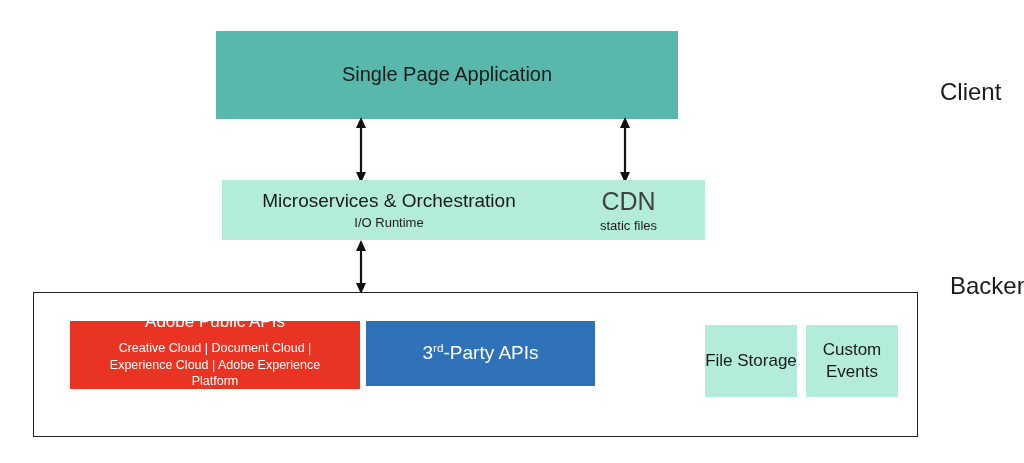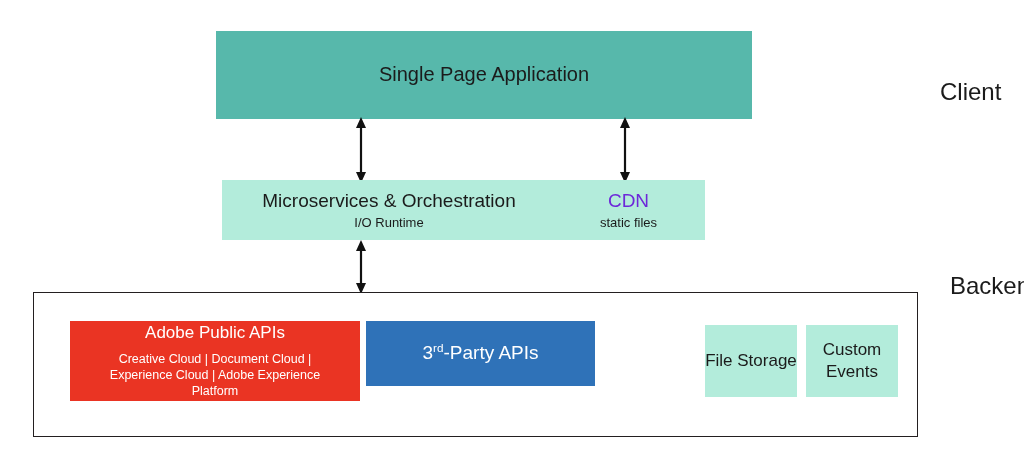--- a/index.html
+++ b/index.html
@@ -35,21 +35,21 @@
     white-space: nowrap;
   }
   .box .sub {
     display: block;
   }
 
   
   #spa-box {
     left: 216px;
     top: 31px;
-    width: 536px;
+    width: 462px;
     height: 88px;
     background: #57b8ab;
   }
   #spa-box .title {
     font-size: 20px;
     color: #1b1b1b;
     font-weight: 400;
   }
 
   
@@ -71,22 +71,22 @@
   }
 
   #cdn-box {
     left: 552px;
     top: 180px;
     width: 153px;
     height: 60px;
     background: #b3ecdb;
   }
   #cdn-box .title {
-    font-size: 19px;
-    color: #6d28d9;
+    font-size: 25px;
+    color: #404040;
     text-align: center;
   }
   #cdn-box .sub {
     font-size: 13px;
     color: #1b1b1b;
     margin-top: 2px;
   }
 
   
   #backend-container {
@@ -97,23 +97,24 @@
     height: 145px;
     border: 1.6px solid #231f20;
     background: #ffffff;
     box-sizing: border-box;
   }
 
   #adobe-apis-box {
     left: 70px;
     top: 321px;
     width: 290px;
-    height: 80px;
+    height: 68px;
     background: #ea3423;
     padding: 0 21px;
+    justify-content: flex-end;
   }
   #adobe-apis-box .title {
     font-size: 17px;
     color: #ffffff;
   }
   #adobe-apis-box .sub {
     font-size: 12.5px;
     color: #ffffff;
     line-height: 1.3;
     margin-top: 8px;

